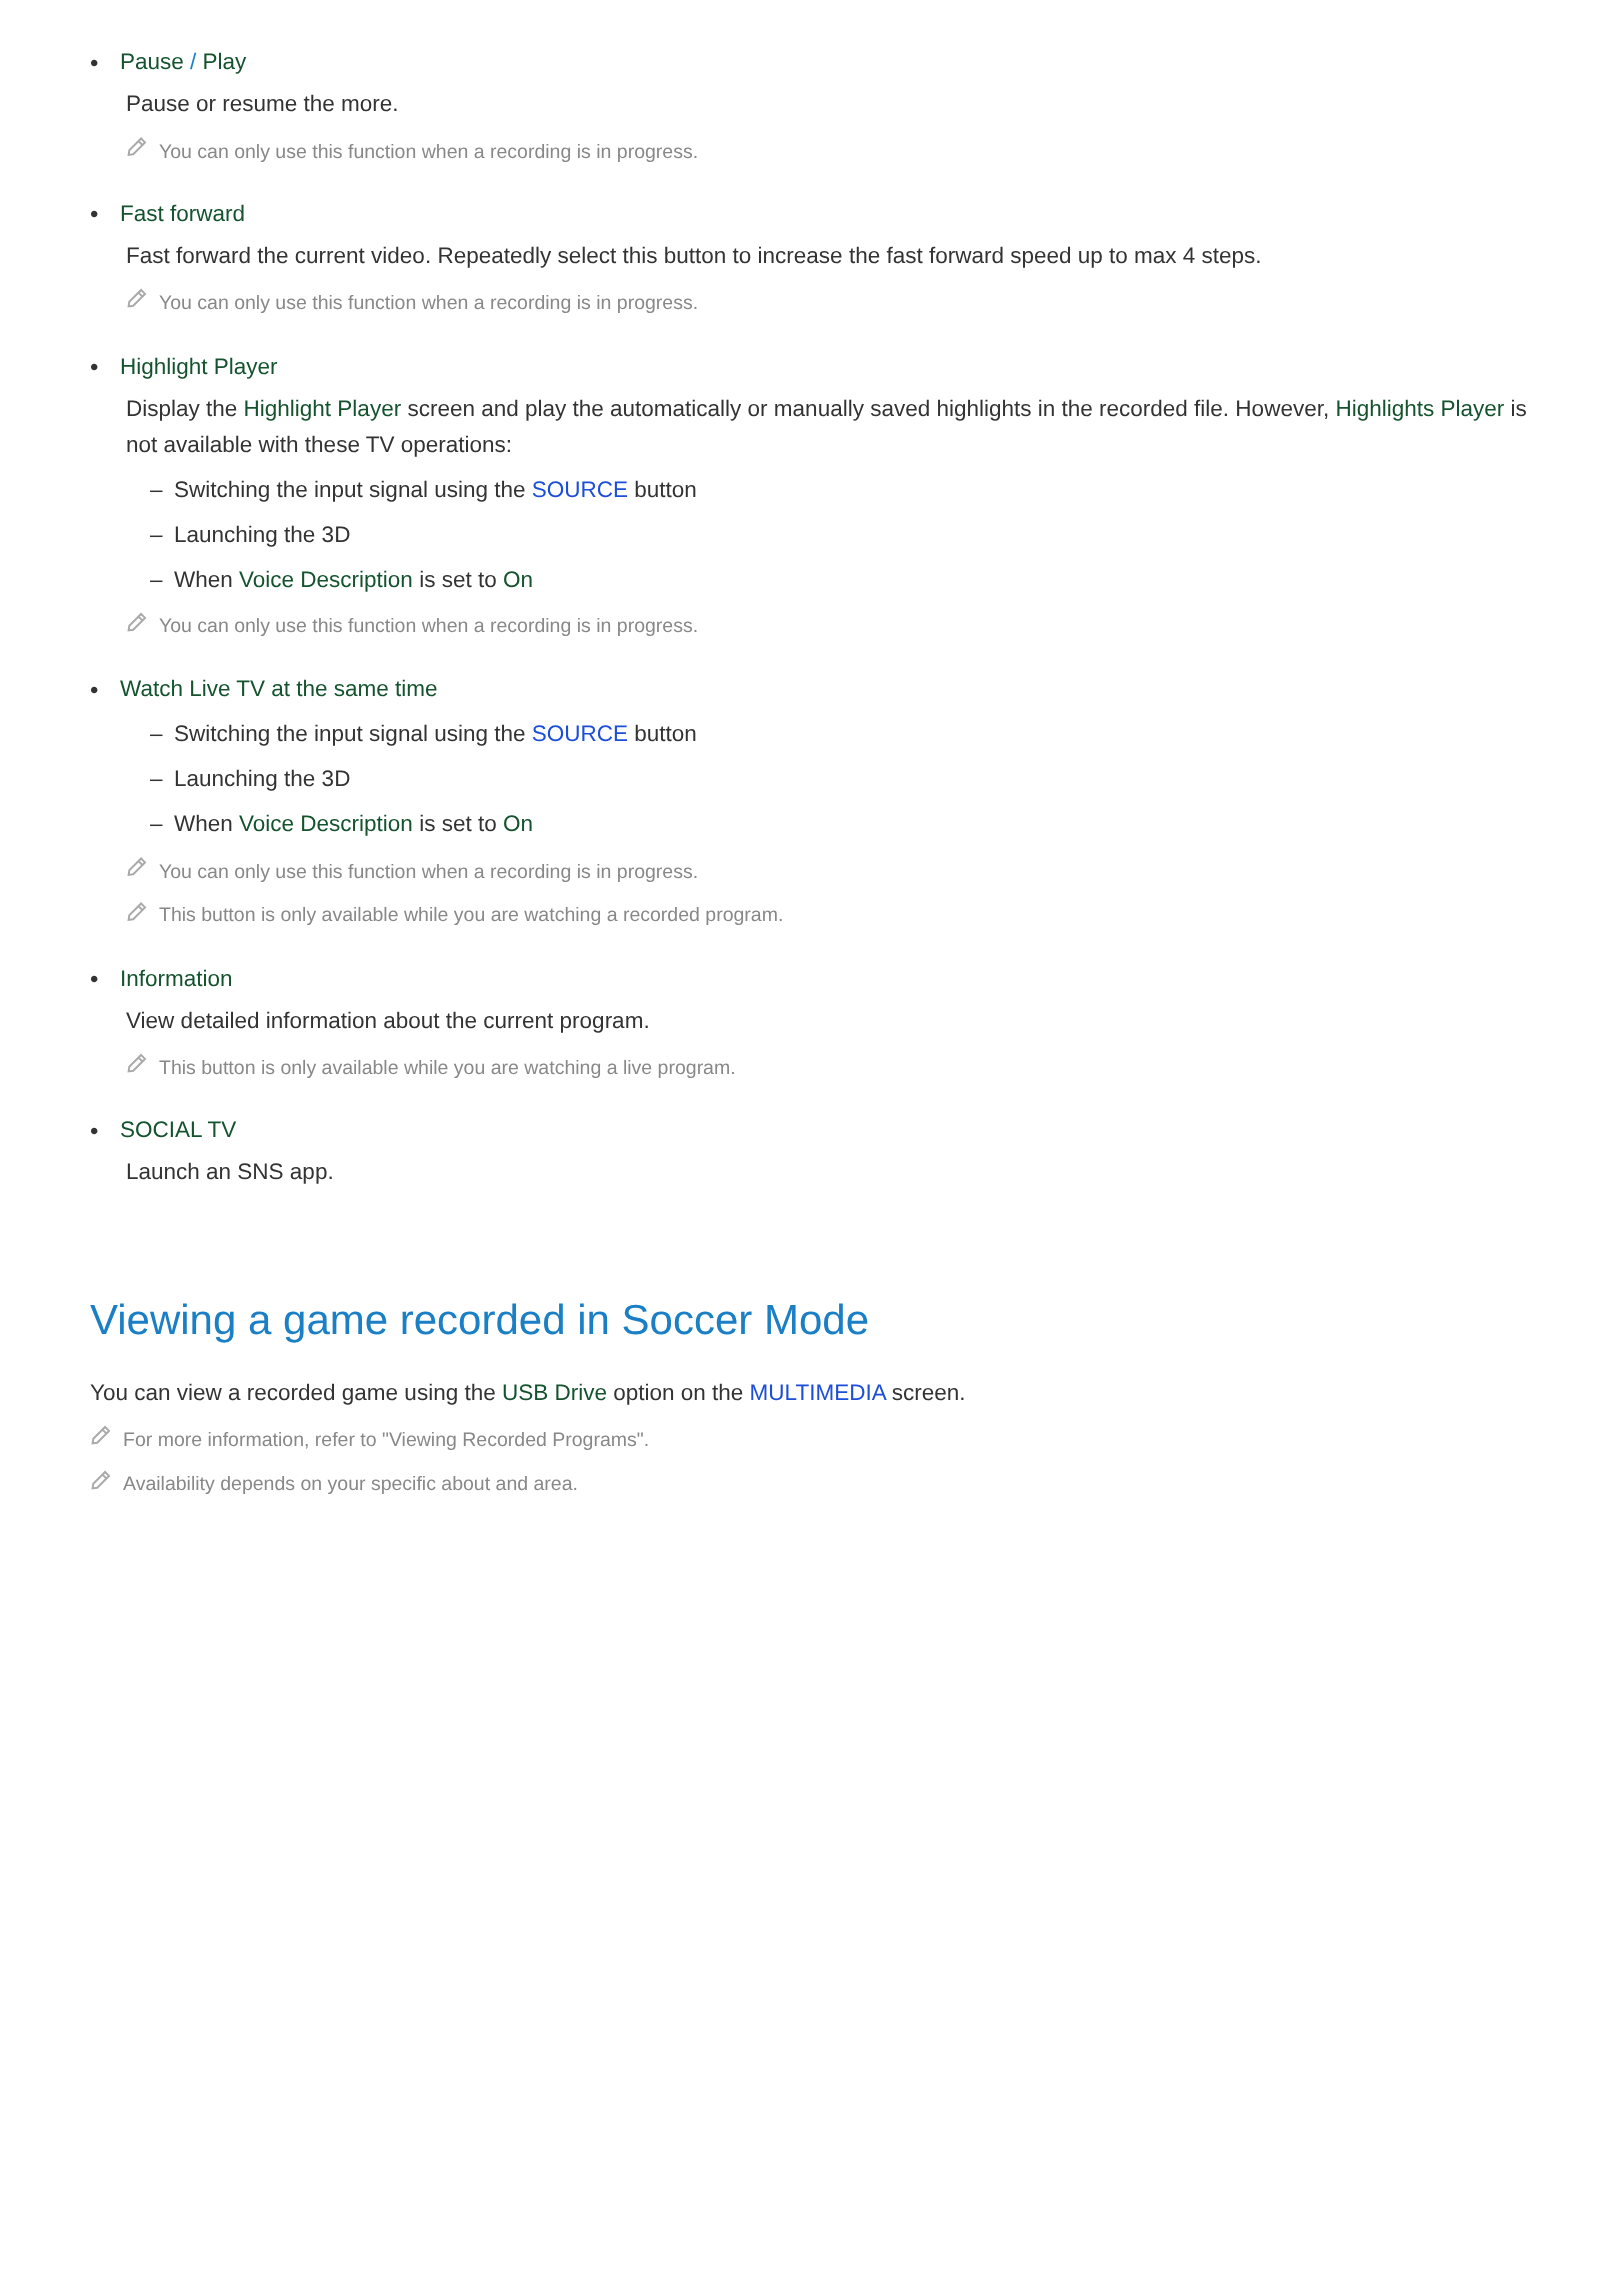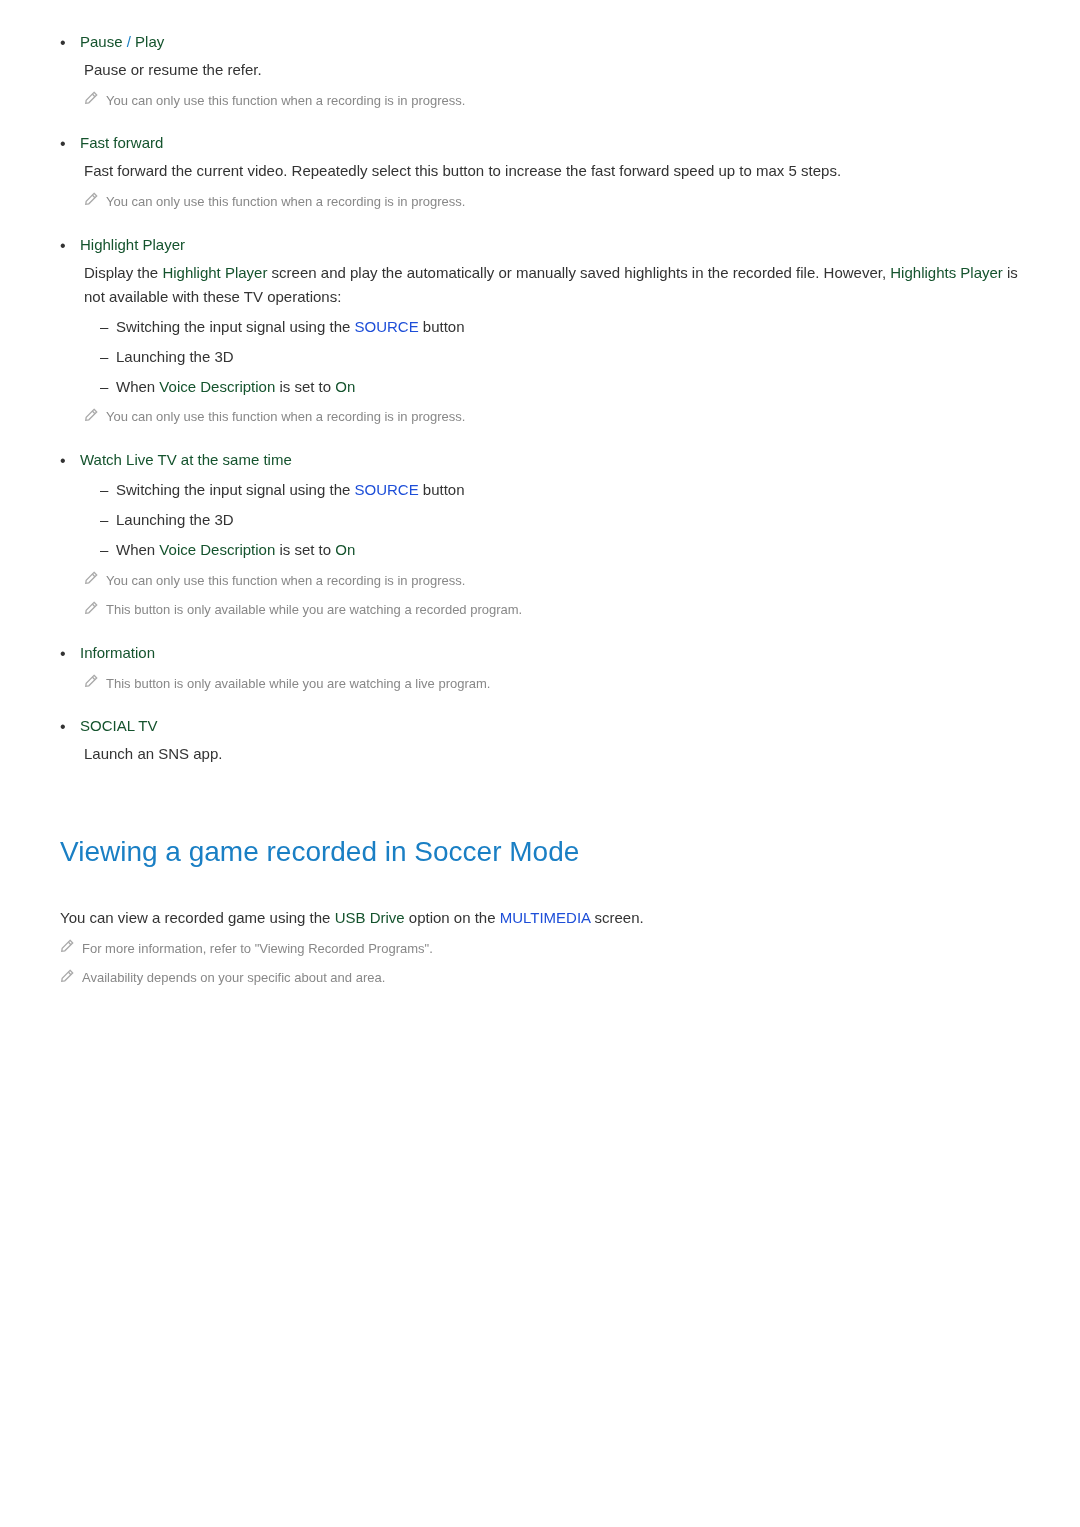--- a/index.html
+++ b/index.html
@@ -105,57 +105,57 @@
 
     .section-divider {
       border: none;
       margin: 40px 0 24px 0;
     }
 
     .section-heading {
       color: #1a7fc4;
       font-size: 28px;
       font-weight: normal;
-      margin-bottom: 31px;
+      margin-bottom: 14px;
     }
 
     .section-subtext {
       color: #333;
       font-size: 15px;
     }
   </style>
 </head>
 <body>
 
 <ul class="main-list">
 
   <li>
     <span class="item-title">
       <span class="link-blue">Pause</span>
       <span class="link-blue separator"> / </span>
       <span class="link-blue">Play</span>
     </span>
     <div class="item-body">
-      <p>Pause or resume the refer.</p>
+      <p>Pause or resume the more.</p>
       <div class="note">
         <span class="note-icon">
           <svg viewBox="0 0 16 16" xmlns="http://www.w3.org/2000/svg">
             <path d="M11.5 1.5l3 3-9 9-3.5.5.5-3.5 9-9zm0 0" fill="none" stroke="#aaa" stroke-width="1.5"></path>
             <path d="M9.5 3.5l3 3" fill="none" stroke="#aaa" stroke-width="1.5"></path>
           </svg>
         </span>
         <span>You can only use this function when a recording is in progress.</span>
       </div>
     </div>
   </li>
 
   <li>
     <span class="item-title link-blue">Fast forward</span>
     <div class="item-body">
-      <p>Fast forward the current video. Repeatedly select this button to increase the fast forward speed up to max 5 steps.</p>
+      <p>Fast forward the current video. Repeatedly select this button to increase the fast forward speed up to max 4 steps.</p>
       <div class="note">
         <span class="note-icon">
           <svg viewBox="0 0 16 16" xmlns="http://www.w3.org/2000/svg">
             <path d="M11.5 1.5l3 3-9 9-3.5.5.5-3.5 9-9zm0 0" fill="none" stroke="#aaa" stroke-width="1.5"></path>
             <path d="M9.5 3.5l3 3" fill="none" stroke="#aaa" stroke-width="1.5"></path>
           </svg>
         </span>
         <span>You can only use this function when a recording is in progress.</span>
       </div>
     </div>
@@ -217,20 +217,21 @@
           </svg>
         </span>
         <span>This button is only available while you are watching a recorded program.</span>
       </div>
     </div>
   </li>
 
   <li>
     <span class="item-title link-blue">Information</span>
     <div class="item-body">
+      <p>View detailed information about the current program.</p>
       <div class="note">
         <span class="note-icon">
           <svg viewBox="0 0 16 16" xmlns="http://www.w3.org/2000/svg">
             <path d="M11.5 1.5l3 3-9 9-3.5.5.5-3.5 9-9zm0 0" fill="none" stroke="#aaa" stroke-width="1.5"></path>
             <path d="M9.5 3.5l3 3" fill="none" stroke="#aaa" stroke-width="1.5"></path>
           </svg>
         </span>
         <span>This button is only available while you are watching a live program.</span>
       </div>
     </div>

